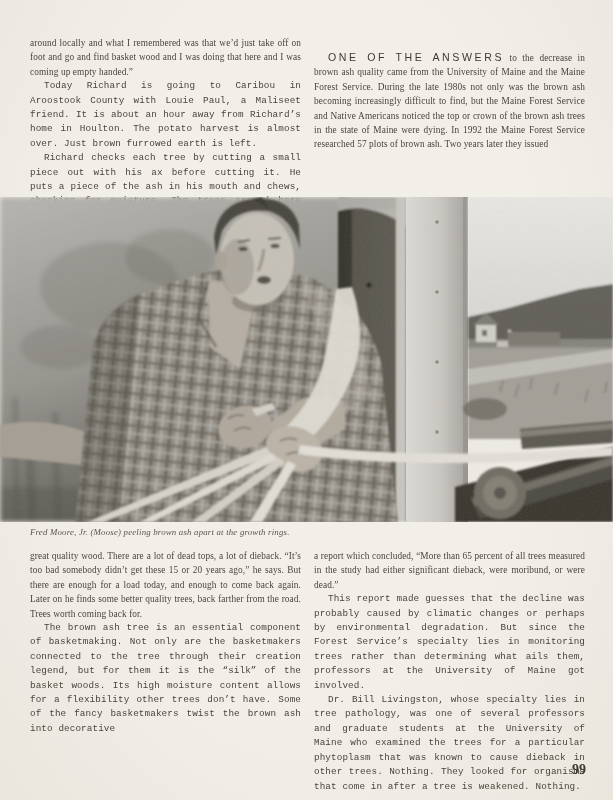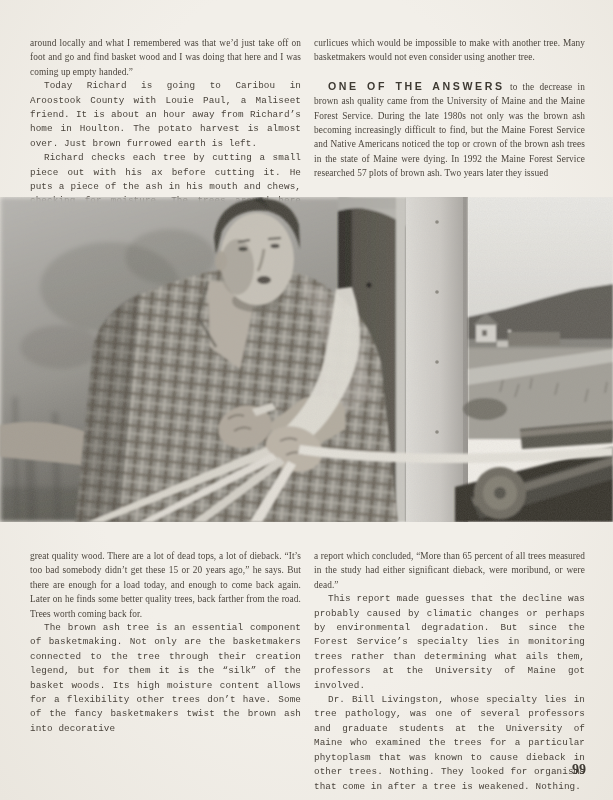--- a/index.html
+++ b/index.html
@@ -23,21 +23,21 @@
     margin:0;
     font-size:9.3px; line-height:14.4px;
     text-align:justify;
     color:#4a443c;
     letter-spacing:0.1px;
   }
   p.indent { text-indent:14px;font-family:Liberation Mono, monospace; }
   p.sect-gap { margin-top:14px; text-indent:14px; }
   .runin {
     font-family:"Liberation Sans", sans-serif;
-    font-weight:700;
+    font-weight:400;
     font-size:10.6px;
     letter-spacing:2.6px;
     color:#3e3a33;
     white-space:nowrap;
   }
   .photo {
     position:absolute; top:197px; left:0;
     width:613px; height:325px;
   }
   .photo svg { display:block; }
@@ -56,21 +56,20 @@
 
 <div class="page">
 
   <div class="cols cols-top">
     <div class="col">
       <p class="body">around locally and what I remembered was that we’d just take off on foot and go and find basket wood and I was doing that here and I was coming up empty handed.”</p>
       <p class="body indent">Today Richard is going to Caribou in Aroostook County with Louie Paul, a Maliseet friend. It is about an hour away from Richard’s home in Houlton. The potato harvest is almost over. Just brown furrowed earth is left.</p>
       <p class="body indent">Richard checks each tree by cutting a small piece out with his ax before cutting it. He puts a piece of the ash in his mouth and chews, checking for moisture. The trees around here are decent, but aren’t</p>
     </div>
     <div class="col">
-      <p class="body">curlicues which would be impossible to make with another tree. Many basketmakers would not even consider using another tree.</p>
       <p class="body sect-gap"><span class="runin">ONE OF THE ANSWERS</span><span> to the decrease in brown ash quality came from the University of Maine and the Maine Forest Service. During the late 1980s not only was the brown ash becoming increasingly difficult to find, but the Maine Forest Service and Native Americans noticed the top or crown of the brown ash trees in the state of Maine were dying. In 1992 the Maine Forest Service researched 57 plots of brown ash. Two years later they issued</span></p>
     </div>
   </div>
 
   <div class="photo">
     <svg width="613" height="325" viewBox="0 0 613 325">
       <defs>
         <linearGradient id="wallG" x1="0" y1="0" x2="0.3" y2="1">
           <stop offset="0" stop-color="#b7b5b1"></stop>
           <stop offset="0.55" stop-color="#96948e"></stop>
@@ -204,20 +203,21 @@
         <path d="M279,260 L192,325 L205,325 L285,266 Z" fill="#d4d0c7"></path>
         <path d="M288,264 L250,325 L262,325 L296,268 Z" fill="#e4e0d8"></path>
 
         <path d="M300,248 Q420,264 613,250 L613,259 Q420,274 298,257 Z" fill="#e4e1d9"></path>
       </g>
 
       <rect x="0" y="0" width="613" height="325" filter="url(#grain)"></rect>
     </svg>
   </div>
 
+  <div class="caption">Fred Moore, Jr. (Moose) peeling brown ash apart at the growth rings.</div>
 
   <div class="cols cols-bottom">
     <div class="col">
       <p class="body">great quality wood. There are a lot of dead tops, a lot of dieback. “It’s too bad somebody didn’t get these 15 or 20 years ago,” he says. But there are enough for a load today, and enough to come back again. Later on he finds some better quality trees, back farther from the road. Trees worth coming back for.</p>
       <p class="body indent">The brown ash tree is an essential component of basketmaking. Not only are the basketmakers connected to the tree through their creation legend, but for them it is the “silk” of the basket woods. Its high moisture content allows for a flexibility other trees don’t have. Some of the fancy basketmakers twist the brown ash into decorative</p>
     </div>
     <div class="col">
       <p class="body">a report which concluded, “More than 65 percent of all trees measured in the study had either significant dieback, were moribund, or were dead.”</p>
       <p class="body indent">This report made guesses that the decline was probably caused by climatic changes or perhaps by environmental degradation. But since the Forest Service’s specialty lies in monitoring trees rather than determining what ails them, professors at the University of Maine got involved.</p>
       <p class="body indent">Dr. Bill Livingston, whose specialty lies in tree pathology, was one of several professors and graduate students at the University of Maine who examined the trees for a particular phytoplasm that was known to cause dieback in other trees. Nothing. They looked for organisms that come in after a tree is weakened. Nothing.</p>

